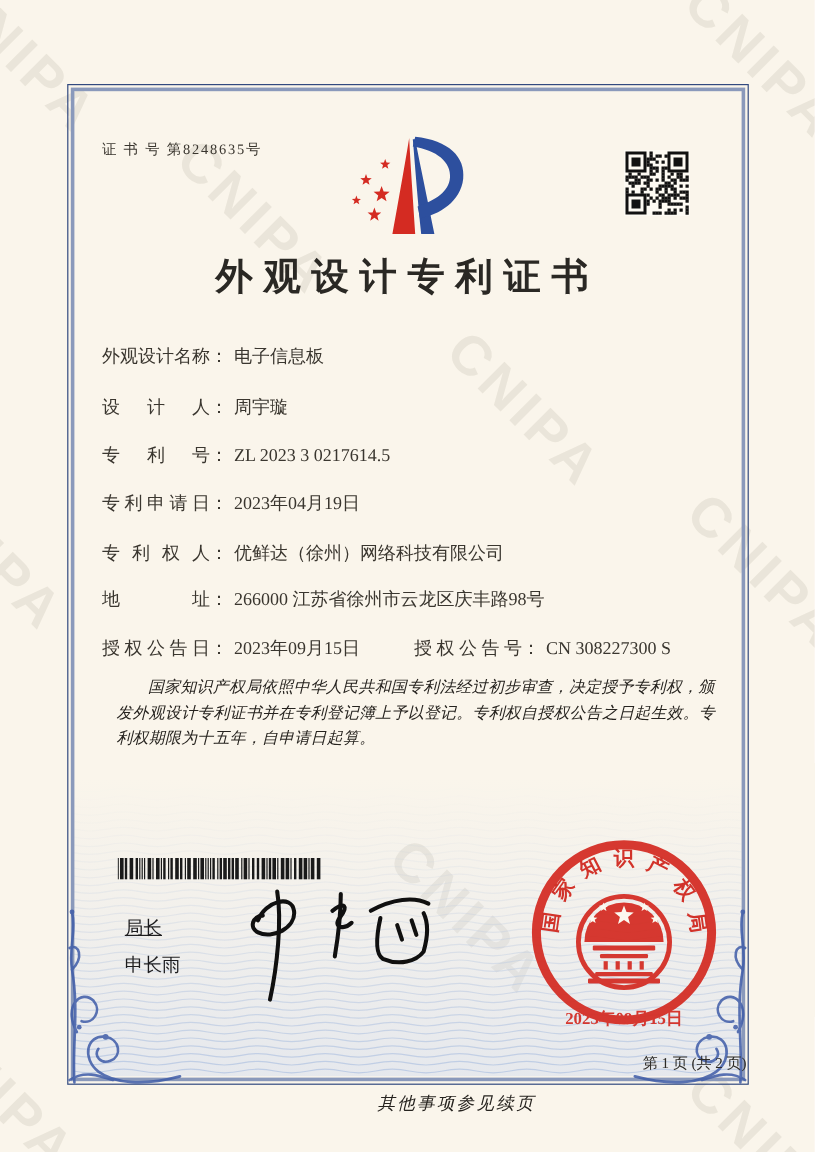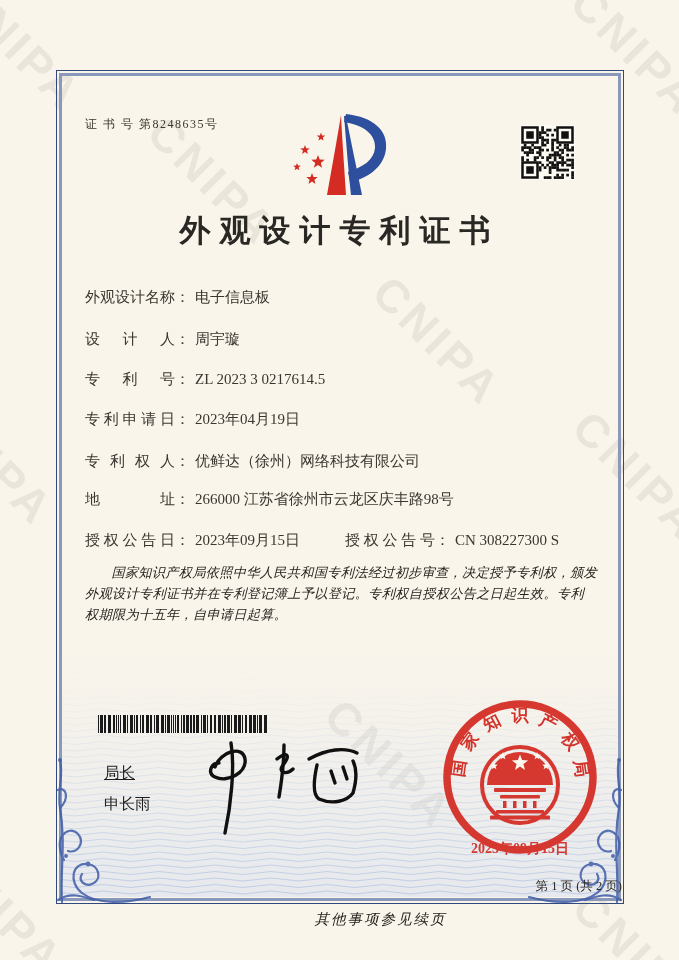--- a/index.html
+++ b/index.html
@@ -30,21 +30,21 @@
   .logo{position:absolute; left:280px; top:105px; z-index:5;}
   .qr{position:absolute; left:520px; top:125px; z-index:5;}
   .title{position:absolute; left:0; top:210px; width:679px; text-align:center;
     font-size:31px; font-weight:700; letter-spacing:9px; color:#2a2824; z-index:5;}
   .row{position:absolute; left:85px; width:520px; font-size:15px; z-index:5; white-space:nowrap;}
   .flabel{display:inline-block; width:90px; text-align:justify; text-align-last:justify; vertical-align:bottom;}
   .colon{margin-right:5px;}
   .pair2{position:absolute; left:260px; top:0;}
   .body-text{position:absolute; left:85px; top:562px; width:512px; z-index:5;
     font-size:13.2px; line-height:21px; font-style:italic; color:#26231f; letter-spacing:0.3px;}
-  .body-text p{margin:0 0 5px 0; text-indent:2em;font-style:italic;}
+  .body-text p{margin:0 0 5px 12px; text-indent:2em;font-style:italic;}
   .barcode{position:absolute; left:98px; top:715px; z-index:5;}
   .signer-title{position:absolute; left:104px; top:763px; z-index:5;
     font-family:"Liberation Sans","DejaVu Sans",sans-serif; font-size:15.5px; font-weight:500; color:#1d1d1f;text-decoration:underline;}
   .signer-name{position:absolute; left:104px; top:794px; z-index:5;
     font-family:"Liberation Sans","DejaVu Sans",sans-serif; font-size:15.5px; font-weight:500; color:#1d1d1f;text-align:right;}
   .signature{position:absolute; left:185px; top:733px; z-index:5;}
   .seal{position:absolute; left:437px; top:693px; z-index:6; opacity:0.93;}
   .page-info{position:absolute; left:56px; top:878px; width:566px; text-align:right;
     font-size:12.5px; color:#2c2a26; z-index:5;}
   .note{position:absolute; left:0; top:910px; width:679px; text-align:center;

